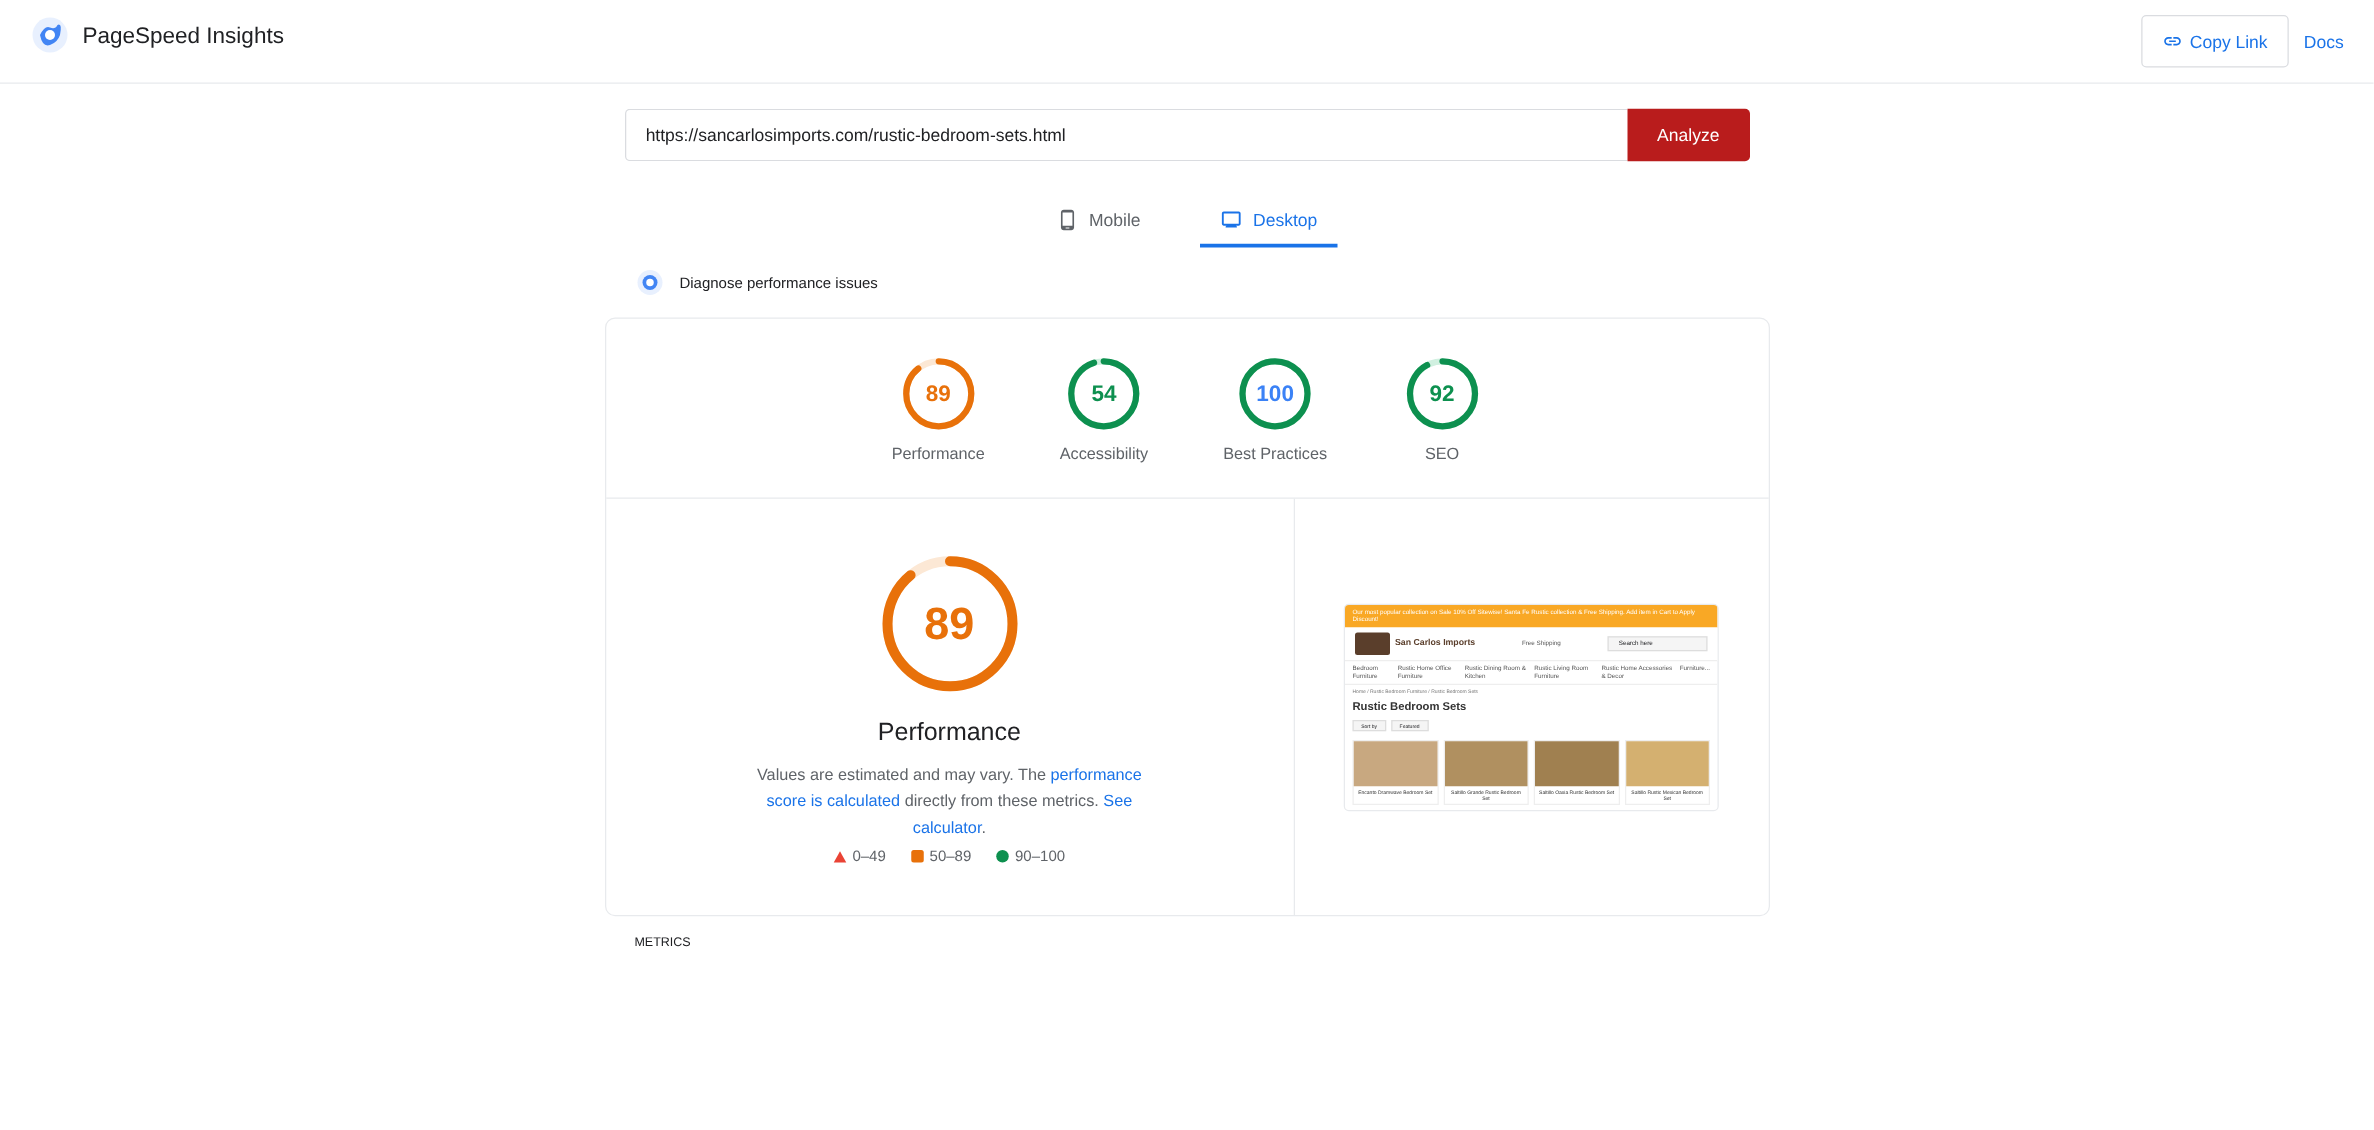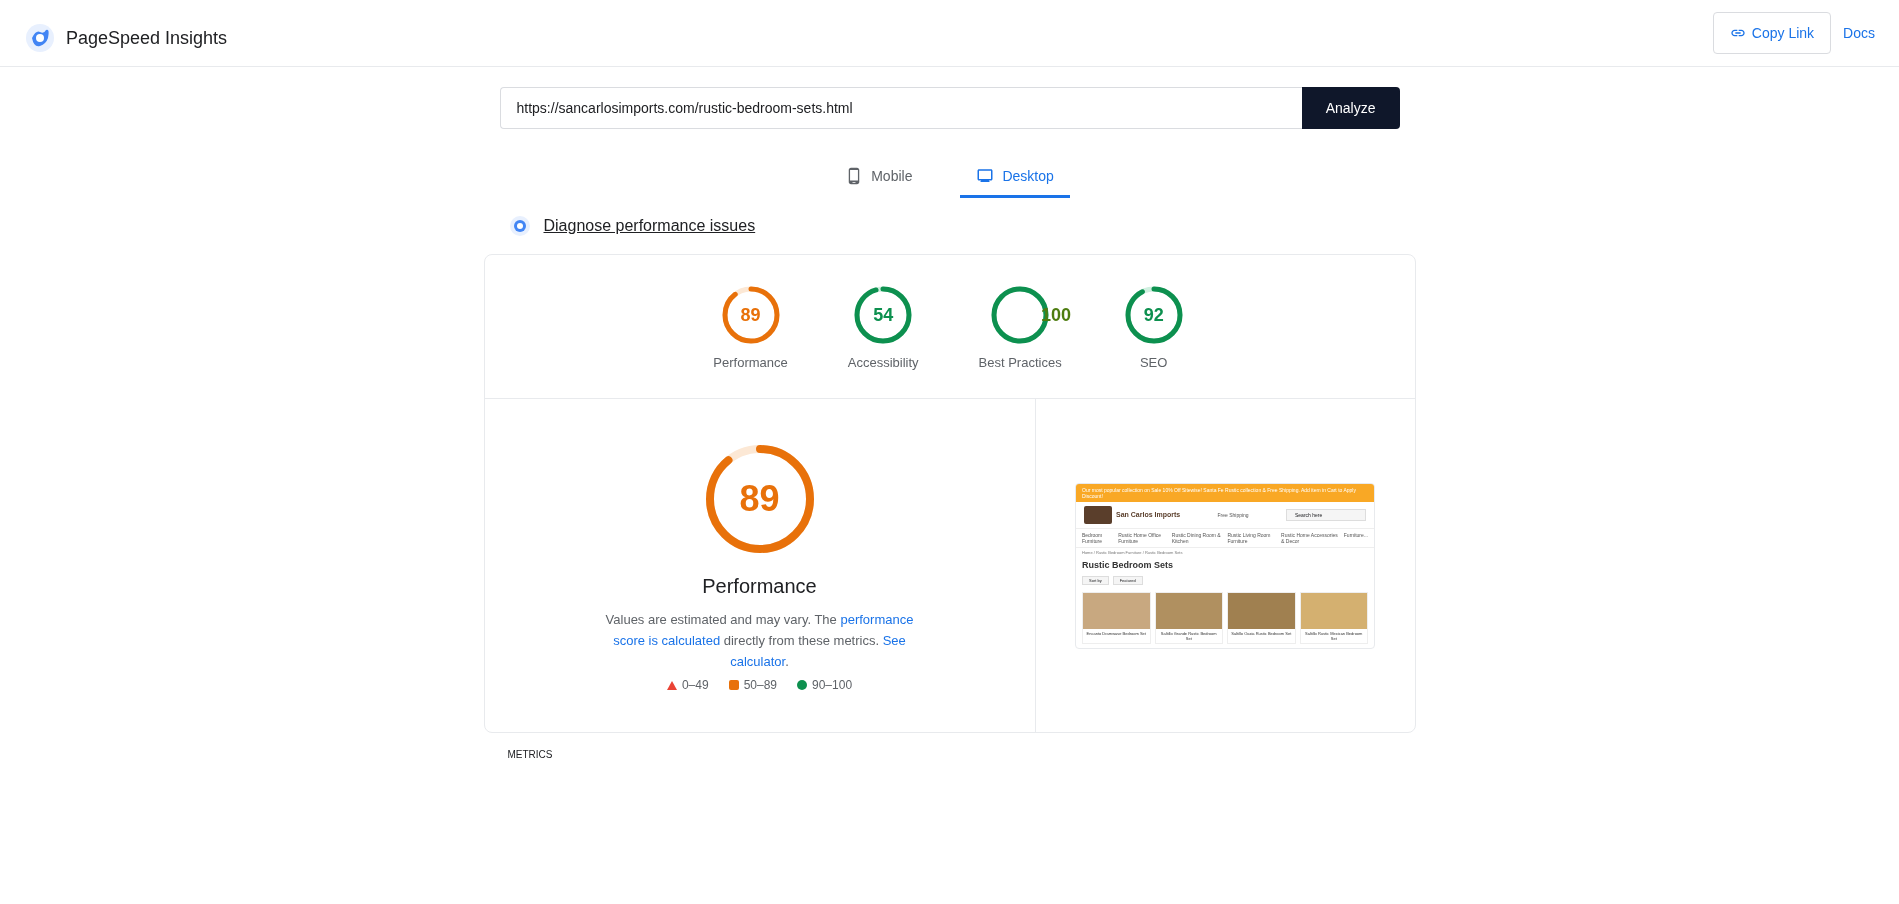--- a/index.html
+++ b/index.html
@@ -1,21 +1,21 @@
 <!DOCTYPE html>
 <html><head>
   <meta charset="utf-8">
   <style>
     * { box-sizing: border-box; margin: 0; padding: 0; }
     body { font-family: 'Google Sans', Arial, sans-serif; background: #fff; color: #202124; font-size: 14px; }
 
     
     .header {
       display: flex;
-      align-items: flex-end;
+      align-items: flex-start;
       justify-content: space-between;
       padding: 12px 24px;
       border-bottom: 1px solid #e8eaed;
     }
     .header-left {
       display: flex;
       align-items: center;
       gap: 10px;
     }
     .logo-icon {
@@ -67,21 +67,21 @@
       padding: 12px 16px;
       border: 1px solid #dadce0;
       border-right: none;
       border-radius: 4px 0 0 4px;
       font-size: 14px;
       color: #202124;
       outline: none;
     }
     .analyze-btn {
       padding: 12px 24px;
-      background: #0f172a;
+      background: #b91c1c;
       color: #fff;
       border: none;
       border-radius: 0 4px 4px 0;
       font-size: 14px;
       font-weight: 500;
       cursor: pointer;
     }
 
     
     .device-tabs {
@@ -392,21 +392,21 @@
   </div>
 </div>
 
 <div class="section-container">
   <div class="diagnose-section">
     <svg width="24" height="24" viewBox="0 0 24 24" fill="#4285f4">
       <circle cx="12" cy="12" r="10" fill="#e8f0fe"></circle>
       <circle cx="12" cy="12" r="6" fill="#4285f4"></circle>
       <circle cx="12" cy="12" r="3" fill="#fff"></circle>
     </svg>
-    <span style="font-size:16px;font-weight:400;text-decoration:underline;">Diagnose performance issues</span>
+    <span style="font-size:12px;font-weight:400;">Diagnose performance issues</span>
   </div>
 
   <div class="main-card">
 
     <div class="scores-row">
 
       <div class="score-item">
         <div class="score-circle">
           <svg width="64" height="64" viewBox="0 0 64 64">
             <circle cx="32" cy="32" r="26" fill="none" stroke="#fce8d5" stroke-width="5"></circle>
@@ -427,21 +427,21 @@
         </div>
         <span class="score-label">Accessibility</span>
       </div>
 
       <div class="score-item">
         <div class="score-circle">
           <svg width="64" height="64" viewBox="0 0 64 64">
             <circle cx="32" cy="32" r="26" fill="none" stroke="#d0f0e0" stroke-width="5"></circle>
             <circle cx="32" cy="32" r="26" fill="none" stroke="#0d904f" stroke-width="5" stroke-dasharray="163.36" stroke-dashoffset="0" stroke-linecap="round"></circle>
           </svg>
-          <span class="score-number" style="color:#4d7c0f;margin-left:36px;">100</span>
+          <span class="score-number" style="color:#3b82f6;">100</span>
         </div>
         <span class="score-label">Best Practices</span>
       </div>
 
       <div class="score-item">
         <div class="score-circle">
           <svg width="64" height="64" viewBox="0 0 64 64">
             <circle cx="32" cy="32" r="26" fill="none" stroke="#d0f0e0" stroke-width="5"></circle>
             <circle cx="32" cy="32" r="26" fill="none" stroke="#0d904f" stroke-width="5" stroke-dasharray="163.36" stroke-dashoffset="13.07" stroke-linecap="round"></circle>
           </svg>

